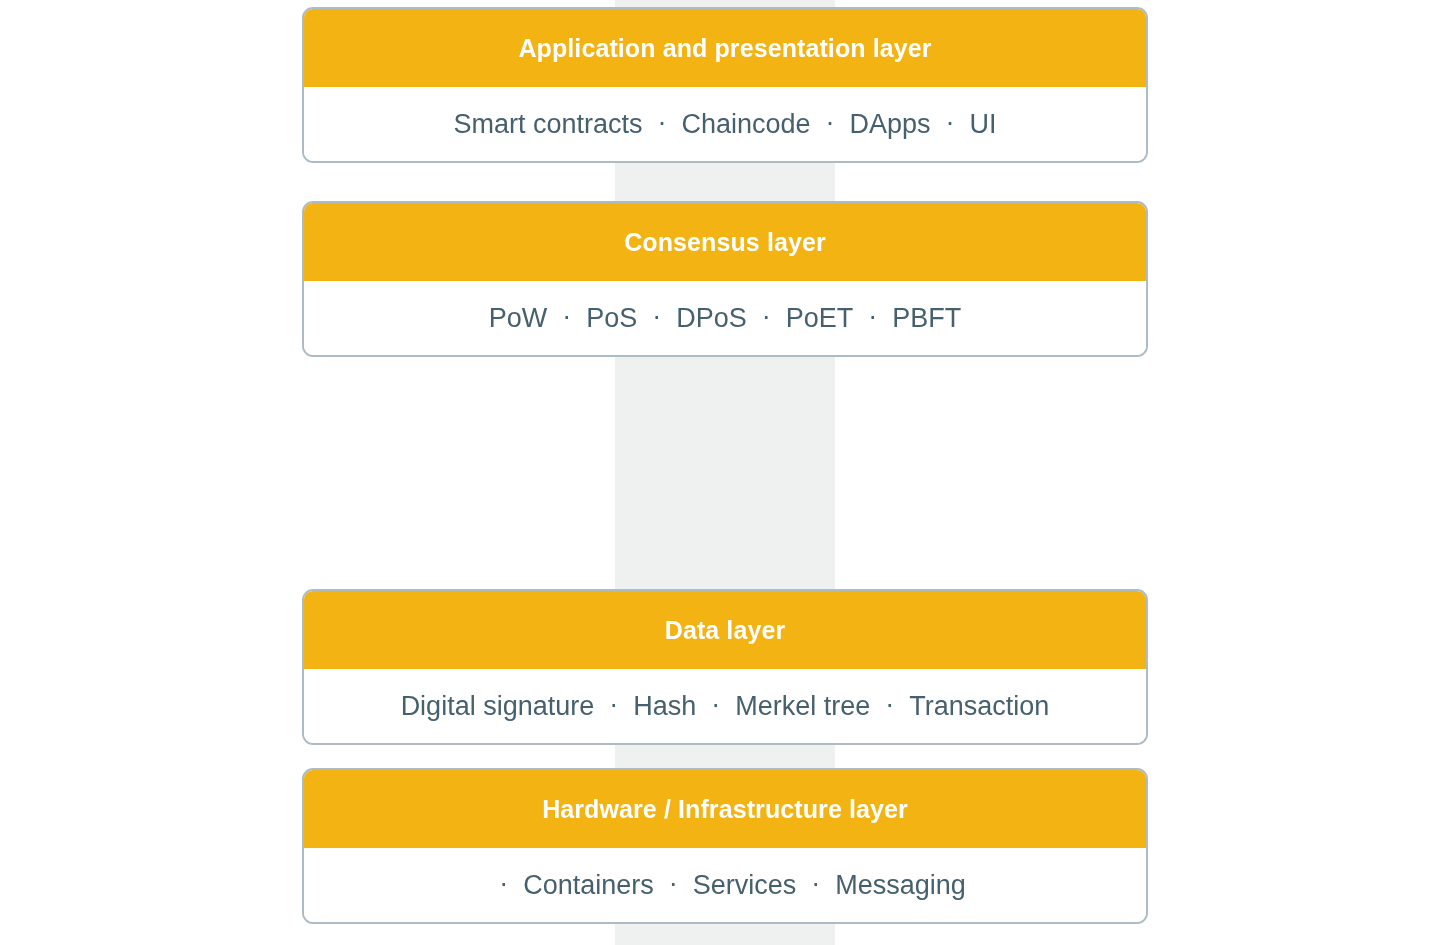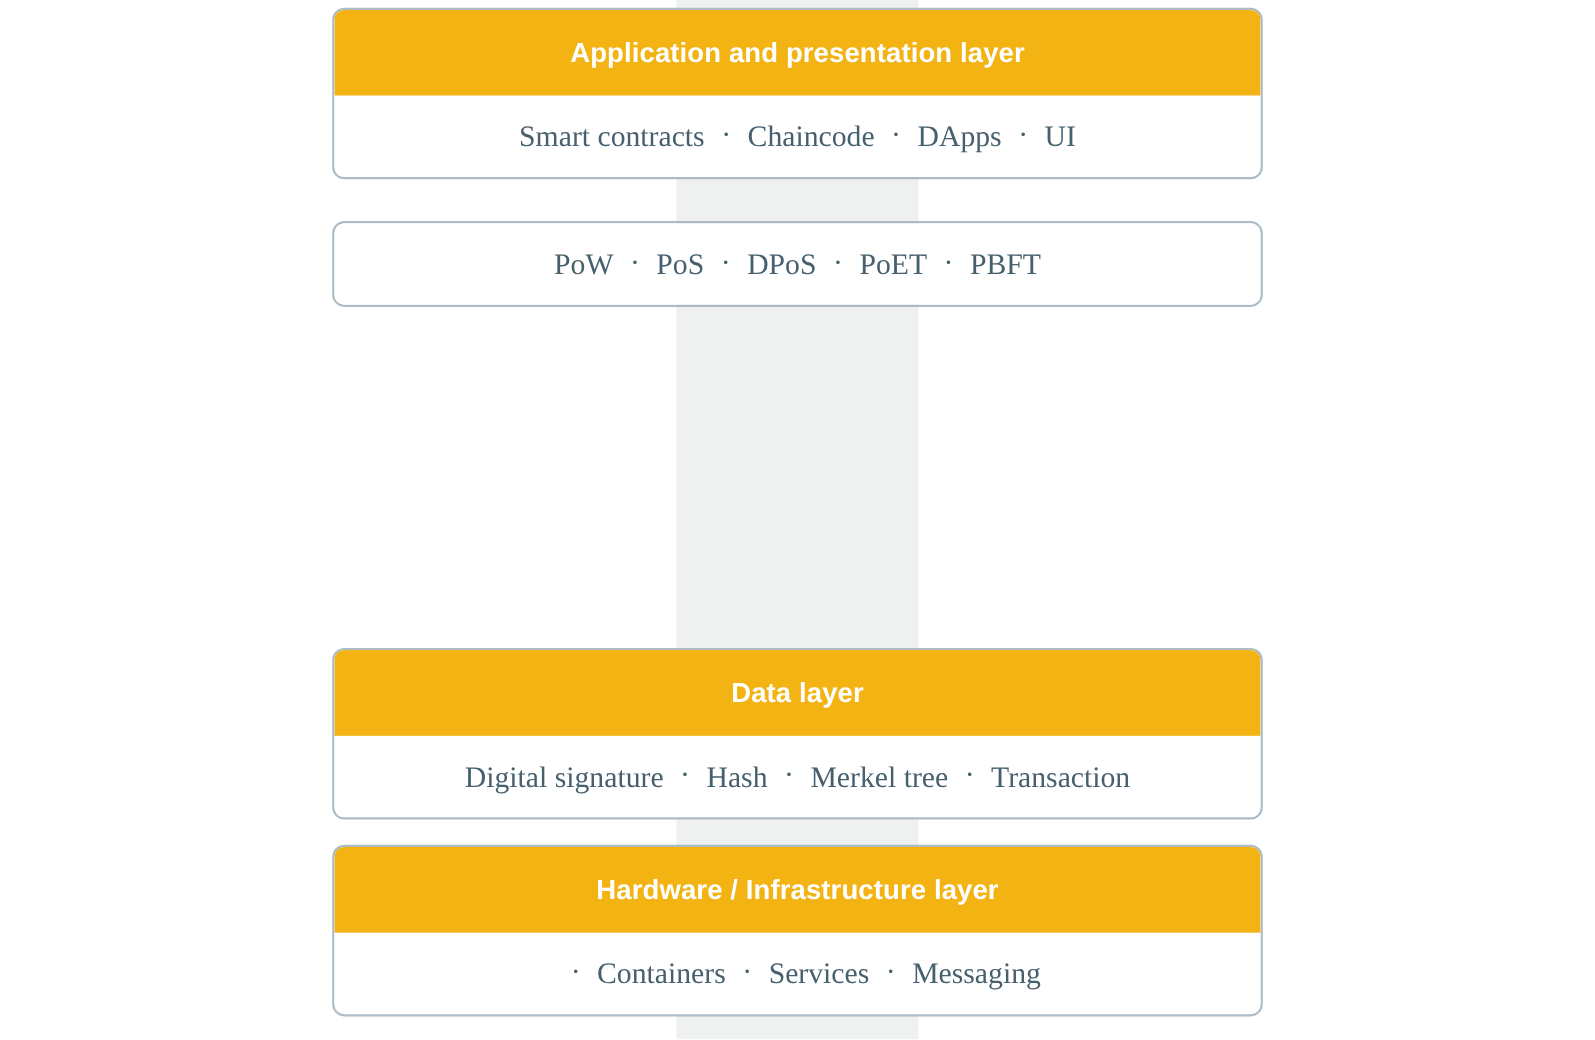--- a/index.html
+++ b/index.html
@@ -55,21 +55,20 @@
     letter-spacing: 0.1px;
   }
 
   .layer-body {
     height: 74px;
     background: #ffffff;
     display: flex;
     align-items: center;
     justify-content: center;
     gap: 0px;
-    font-family: Liberation Serif, serif;
   }
 
   .item-text {
     color: #47606e;
     font-size: 27px;
     font-weight: normal;
     white-space: nowrap;
   }
 
   .item-sep {
@@ -104,20 +103,23 @@
         <span class="item-sep">·</span>
         <span class="item-text">Chaincode</span>
         <span class="item-sep">·</span>
         <span class="item-text">DApps</span>
         <span class="item-sep">·</span>
         <span class="item-text">UI</span>
       </div>
   </div>
 
   <div class="layer-card" id="card-1">
+    <div class="layer-header">
+      <span>Consensus layer</span>
+    </div>
     <div class="layer-body">
         <span class="item-text">PoW</span>
         <span class="item-sep">·</span>
         <span class="item-text">PoS</span>
         <span class="item-sep">·</span>
         <span class="item-text">DPoS</span>
         <span class="item-sep">·</span>
         <span class="item-text">PoET</span>
         <span class="item-sep">·</span>
         <span class="item-text">PBFT</span>

